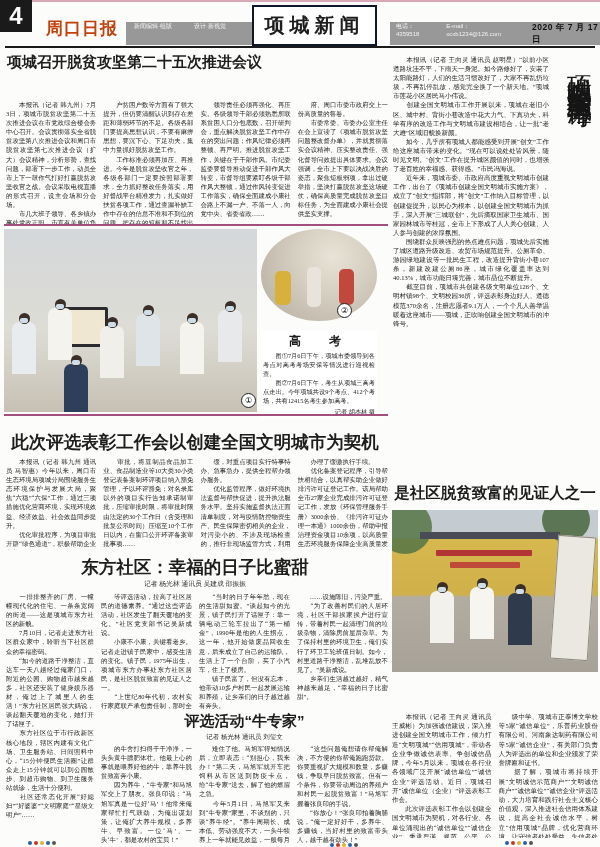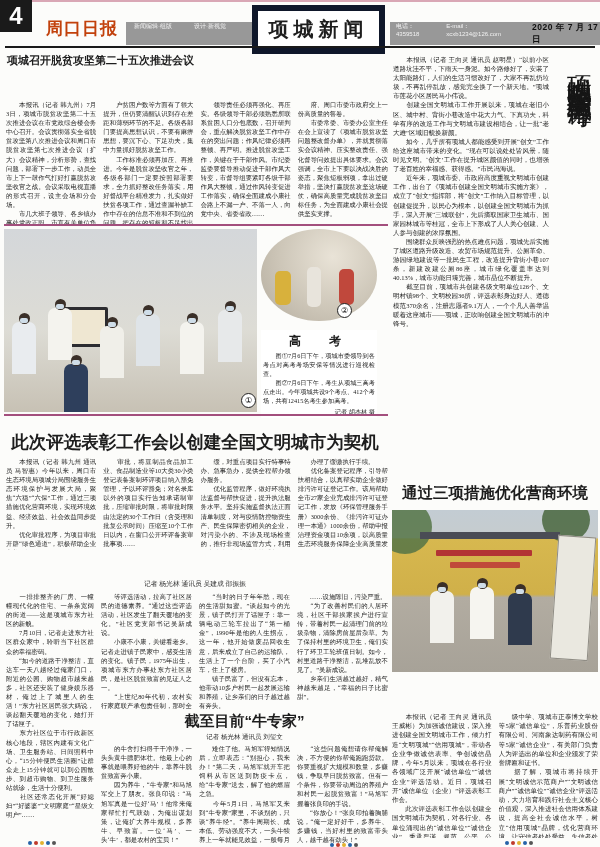--- a/index.html
+++ b/index.html
@@ -9,26 +9,26 @@
   .sans{font-family:"Liberation Sans","DejaVu Sans",sans-serif;}
   
   .topline{left:0;top:2;width:600px;height:2px;background:#d9a7b5;}
   .pgnum{left:8;top:12;width:32px;height:32px;background:#1a1a1a;color:#fff;font-weight:bold;
          font-size:24px;display:flex;align-items:center;justify-content:center;}
   .masthead{left:46px;top:17px;font-size:17px;font-weight:bold;color:#c2410c;letter-spacing:1px;}
   .graybar{background:#989898;color:#f2f2f2;font-size:6px;display:flex;align-items:flex-start;height:23px;margin-left:16px;}
   .bar1{left:110px;top:22px;width:142px;padding:0 8px;gap:22px;}
   .bar2{left:374px;top:22px;width:212px;padding:0 6px;gap:10px;justify-content:space-between;}
   .bar2 .date{color:#111;font-weight:bold;font-size:8.5px;letter-spacing:0.5px;}
-  .titlebox{left:252px;top:5px;width:121px;height:37px;background:#fff;border:6px solid #0f172a;
+  .titlebox{left:252px;top:5px;width:121px;height:37px;background:#fff;border:2px solid #0f172a;
             display:flex;align-items:center;justify-content:center;font-size:20px;font-weight:bold;
             letter-spacing:5px;}
   .hdrule{left:5px;top:46px;width:590px;height:2px;background:#1a1a1a;}
   
-  .kicker{left:7px;top:53px;font-size:11px;font-weight:bold;}
+  .kicker{left:7px;top:53px;font-size:15px;font-weight:bold;}
   .mainhead{left:4px;top:69px;width:386px;font-size:18px;font-weight:bold;white-space:nowrap;
             text-align:center;word-spacing:5px;}
   .h2{font-weight:bold;text-align:center;}
   
   .cols{display:flex;gap:7px;overflow:hidden;}
   .col{flex:1;font-size:6.4px;line-height:1.42;text-align:justify;white-space:pre-line;overflow:hidden;}
   .longtext{font-size:6.5px;line-height:1.4;text-align:justify;white-space:pre-line;overflow:hidden;}
   .byline{text-align:center;font-size:6.8px;color:#333;}
   
   .maroon{height:2px;background:#a34f7d;}
@@ -152,20 +152,21 @@
   <div class="abs cols" style="left:6px;top:457px;width:382px;height:93px;">
     <div class="col">　　本报讯（记者 韩九州 通讯员 马智惠）今年以来，周口市生态环境局项城分局围绕服务生态环境保护与发展大局，聚焦“六稳”“六保”工作，通过三项措施优化营商环境，实现环境效益、经济效益、社会效益同步提升。
 　　优化审批程序，为项目审批开辟“绿色通道”，积极帮助企业完善环评……</div>
     <div class="col">　　审批，将豆制品食品加工业、食品制造业等10大类30小类登记表备案制环评项目纳入豁免管理，予以环评豁免；对名录库以外的项目实行告知承诺制审批，压缩审批时限，将审批时限由法定的30个工作日（含受理和批复公示时间）压缩至10个工作日以内，在窗口公开环评备案审批事项……</div>
     <div class="col">　　缓，对重点项目实行特事特办、急事急办，提供全程帮办领办服务。
 　　优化监管程序，做好环境执法监督与帮扶促进，提升执法服务水平。坚持实施监督执法正面清单制度，对与疫情防控物资生产、民生保障密切相关的企业，对污染小的、不涉及现场检查的，推行非现场监管方式，利用在线监控、视频监控等手段开展非现场检查……</div>
     <div class="col">　　办理了缓缴执行手续。
 　　优化备案登记程序，引导帮扶相结合，以真帮实助企业做好排污许可证登记工作。该局帮助全市27家企业完成排污许可证登记工作，发放《环保管理服务手册》3000余份、《排污许可证办理一本通》1000余份，帮助申报治理资金项目10余项，以高质量生态环境服务保障企业高质量发展。</div>
   </div>
 
+  <div class="abs h2 sans" style="left:0;top:555px;width:390px;font-size:17.5px;">东方社区：幸福的日子比蜜甜</div>
   <div class="abs byline" style="left:0;top:579px;width:390px;">记者 杨光林 通讯员 吴建成 邵振振</div>
   <div class="abs col" style="left:6px;top:592px;width:88px;height:247px;">　　一排排整齐的厂房、一幢幢现代化的住宅、一条条宽阔的街道——这是项城市东方社区的新貌。
 　　7月10日，记者走进东方社区群众家中，聆听当下社区群众的幸福密码。
 　　“如今的道路干净整洁，直达车一天八趟经过俺家门口，附近的公园、购物超市越来越多，社区还安装了健身娱乐器材，俺过上了城里人的生活！”东方社区居民张大妈说，谈起翻天覆地的变化，她打开了话匣子。
 　　东方社区位于市行政新区核心地段，辖区内建有文化广场、卫生服务站、日间照料中心，“15分钟便民生活圈”让群众走上15分钟就可以到公园散步、到超市购物、到卫生服务站就诊，生活十分便利。
 　　社区还常态化开展“好媳妇”“好婆婆”“文明家庭”“星级文明户”……</div>
   <div class="abs cols" style="left:101px;top:592px;width:287px;height:117px;">
     <div class="col">　　等评选活动，拉高了社区居民的道德素养。“通过这些评选活动，社区发生了翻天覆地的变化。”社区党支部书记吴新成说。
 　　小康不小康，关键看老乡。记者走进镇子民家中，感受生活的变化。镇子民，1975年出生，项城市东方办事处东方社区居民，是社区脱贫致富的见证人之一。
 　　“上世纪80年代初，农村实行家庭联产承包责任制，那时全家老小就指望几亩薄田过活，家里吃顿白面馍，只能等过年。”镇子民回忆说。</div>
@@ -176,21 +177,21 @@
 　　乡亲们生活越过越好，精气神越来越足，“幸福的日子比蜜甜”。</div>
   </div>
   <div class="abs dots" style="left:28px;top:841px;">
       <i></i>
       <i></i>
       <i></i>
       <i></i>
       <i></i>
     </div>
 
-  <div class="abs h2 sans" style="left:101px;top:712px;width:287px;font-size:15px;">截至目前“牛专家”</div>
+  <div class="abs h2 sans" style="left:101px;top:712px;width:287px;font-size:15px;">评选活动“牛专家”</div>
   <div class="abs byline" style="left:101px;top:733px;width:287px;font-size:6.5px;">记者 杨光林 通讯员 刘玺文</div>
   <div class="abs cols" style="left:101px;top:744px;width:287px;height:99px;">
     <div class="col">　　的牛舍打扫得干干净净，一头头黄牛膘肥体壮。他最上心的事就是喂养好他的牛，靠养牛脱贫致富奔小康。
 　　因为养牛，“牛专家”和马旭军交上了朋友。张良印说：“马旭军真是一位好‘马’！他常来俺家帮忙打气鼓劲，为俺出谋划策，让俺扩大养牛规模，多养牛、早致富。一位‘马’、一头‘牛’，都是农村的宝贝！”
 　　疫情防控期间，由于各防疫卡点对进出人员严格管控，“牛专家”购买饲料的事……</div>
     <div class="col">　　难住了他。马旭军得知情况后，立即表态：“别担心，我来办！”第二天，马旭军就开车把饲料从市区送到防疫卡点，给“牛专家”送去，解了他的燃眉之急。
 　　今年5月1日，马旭军又来到“牛专家”家里，不谈别的，只谈“养牛经”。“养牛周期长、成本低、劳动强度不大，一头牛犊养上一年就能见效益，一般每月可赚300多元。现在俺养的黄牛再有3个月左右就可以上市了，年底俺就能脱贫摘帽。”谈起养牛，张良印头头是道。</div>
     <div class="col">　　“这些问题俺想请你帮俺解决，不方便的你帮俺跑跑贷款。你要重视扩大规模和数量，多赚钱，争取早日脱贫致富。但有一个条件，你要带动周边的养殖户和村民一起脱贫致富！”马旭军握着张良印的手说。
 　　“你放心！”张良印拍着胸脯说，“俺一定好好干，多养牛、多赚钱，当好村里的致富带头人，越干越有劲头！”</div>
   </div>
@@ -203,21 +204,21 @@
     </div>
 
   <div class="abs longtext" style="left:393px;top:55px;width:156px;height:422px;">　　本报讯（记者 王向灵 通讯员 赵明星）“以前小区道路坑洼不平，下雨天一身泥。如今路修好了，安装了太阳能路灯，人们的生活习惯改好了，大家不再乱扔垃圾，不再乱停乱放，感觉完全换了一个新天地。”项城市莲花小区居民马小伟说。
 　　创建全国文明城市工作开展以来，项城在老旧小区、城中村、背街小巷改造中花大力气、下真功夫，科学有序的改造工作与文明城市建设相结合，让一批“老大难”区域旧貌换新颜。
 　　如今，几乎所有项城人都能感受到开展“创文”工作给这座城市带来的变化。“现在可以说处处皆风景，随时见文明。‘创文’工作在提升城区颜值的同时，也增强了老百姓的幸福感、获得感。”市民冯海说。
 　　近年来，项城市委、市政府高度重视文明城市创建工作，出台了《项城市创建全国文明城市实施方案》，成立了“创文”指挥部，将“创文”工作纳入目标管理，以创建促提升，以民心为根本，以创建全国文明城市为抓手，深入开展“三城联创”，先后摘取国家卫生城市、国家园林城市等桂冠，全市上下形成了人人关心创建、人人参与创建的浓厚氛围。
 　　围绕群众反映强烈的热点难点问题，项城先后实施了城区道路升级改造、农贸市场规范提升、公厕革命、游园绿地建设等一批民生工程，改造提升背街小巷107条，新建改建公厕86座，城市绿化覆盖率达到40.13%，城市功能日臻完善，城市品位不断提升。
 　　截至目前，项城市共创建各级文明单位126个、文明村镇98个、文明校园36所，评选表彰身边好人、道德模范370余名，注册志愿者9.1万人，一个个凡人善举温暖着这座城市——项城，正吹响创建全国文明城市的冲锋号。</div>
   <div class="abs verthead">项城吹响创建全国文明城市冲锋号</div>
 
-  <div class="abs h2 sans" style="left:392px;top:483px;width:206px;font-size:15.5px;">通过三项措施优化营商环境</div>
+  <div class="abs h2 sans" style="left:392px;top:483px;width:206px;font-size:15.5px;">是社区脱贫致富的见证人之一</div>
   <div class="abs photo2">
     <div class="tree" style="left:-14px;top:-10px;width:54px;height:54px;"></div>
     <div class="tree" style="left:150px;top:-12px;width:48px;height:44px;background:#49663e;"></div>
     <div class="roof"></div>
     <div class="banner" style="left:44px;top:40px;width:96px;"></div>
     <div class="banner" style="left:58px;top:52px;width:70px;background:#c04a3a;"></div>
     <div class="stele"></div>
     <div class="person" style="left:38px;top:72px;--s:#f2f1ec;">
         <div class="head"></div>
         <div class="torso"></div>

